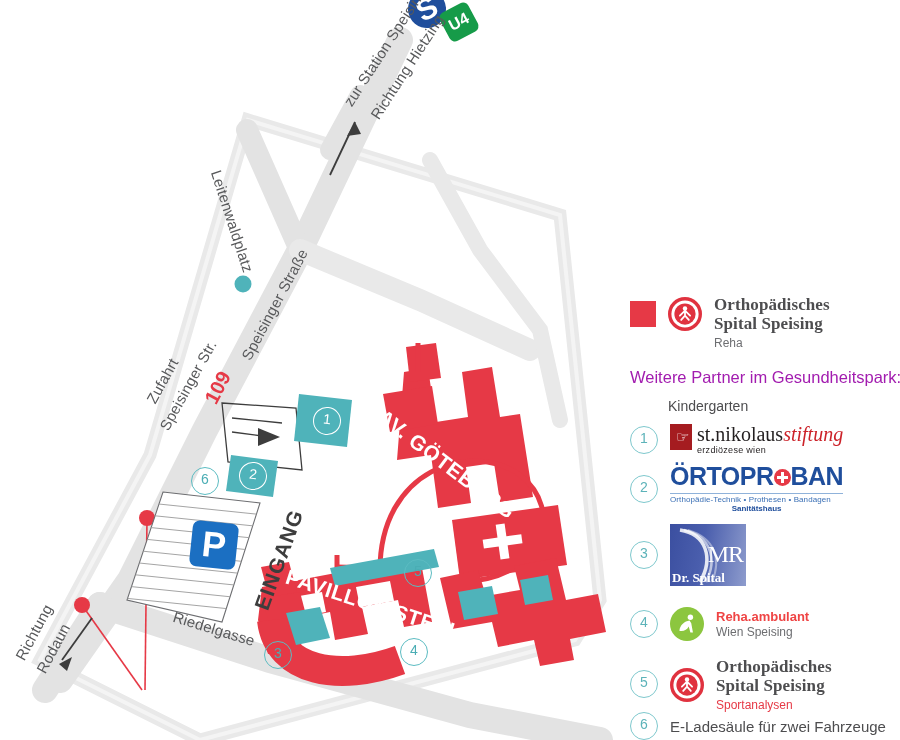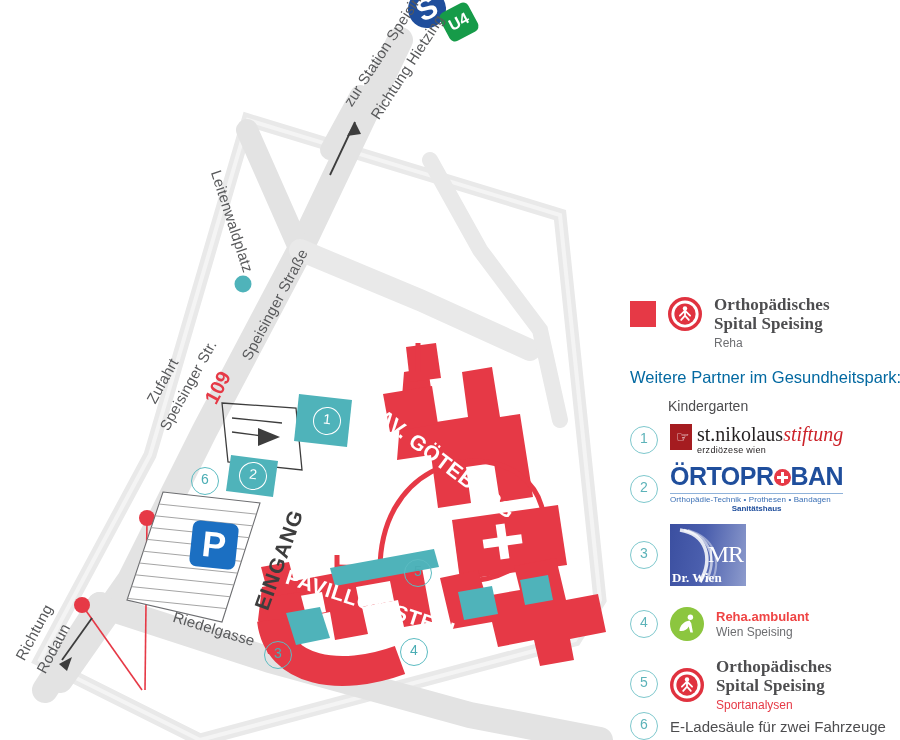--- a/index.html
+++ b/index.html
@@ -87,21 +87,21 @@
   .red-square{width:26px;height:26px;background:#e63946;margin-top:6px;flex:0 0 auto;}
   .oss-logo{width:34px;height:34px;flex:0 0 auto;margin-top:2px;}
   .oss-text{font-family:"Liberation Serif", serif;color:#4d4d4f;}
   .oss-text .t1{font-size:17px;font-weight:700;line-height:1.14;letter-spacing:.1px;}
   .oss-text .t2{font-size:12px;font-weight:400;color:#6d6e71;
      font-family:"Liberation Sans", sans-serif;margin-top:2px;}
   .oss-text .t2.red{color:#e63946;}
 
   .partners-title{
     position:absolute;left:5px;top:368px;
-    font-size:16.5px;color:#0369a1;font-family:"Liberation Sans", sans-serif;
+    font-size:16.5px;color:#a21caf;font-family:"Liberation Sans", sans-serif;
     white-space:nowrap;
   }
 
   .p-row{position:absolute;left:0;display:flex;align-items:center;gap:12px;}
   .p-num{
     width:26px;height:26px;border-radius:50%;border:1.6px solid #7ec8cd;
     color:#5cb3b9;font-size:14px;line-height:23px;text-align:center;flex:0 0 auto;
     font-family:"Liberation Sans", sans-serif;
   }
 
@@ -327,21 +327,21 @@
 
     <div class="p-row" style="top:524px;left:5px;">
       <div class="p-num">3</div>
       <div class="mr-logo">
         <svg width="76" height="62" viewBox="0 0 76 62" style="position:absolute;left:0;top:0;">
           <path d="M10 6 C36 10, 44 34, 30 58" fill="none" stroke="#ffffff" stroke-width="3.5" opacity=".85"></path>
           <path d="M14 6 C40 12, 48 34, 36 58" fill="none" stroke="#ffffff" stroke-width="2.6" opacity=".6"></path>
           <path d="M18 6 C44 14, 52 34, 42 58" fill="none" stroke="#ffffff" stroke-width="2" opacity=".42"></path>
         </svg>
         <div class="mr-txt">MR</div>
-        <div class="bad">Dr. Wien</div>
+        <div class="bad">Dr. Spital</div>
       </div>
     </div>
 
     <div class="p-row" style="top:607px;left:5px;">
       <div class="p-num">4</div>
       <svg class="reha-logo" viewBox="0 0 40 40">
         <circle cx="20" cy="20" r="19" fill="#8cc63f"></circle>
         <circle cx="24" cy="12" r="3.2" fill="#fff"></circle>
         <path d="M23 16 C17 17, 12 21, 11 28 C16 29, 20 27, 22 23 L24 30 L27 30 L25 19 Z" fill="#fff"></path>
       </svg>

